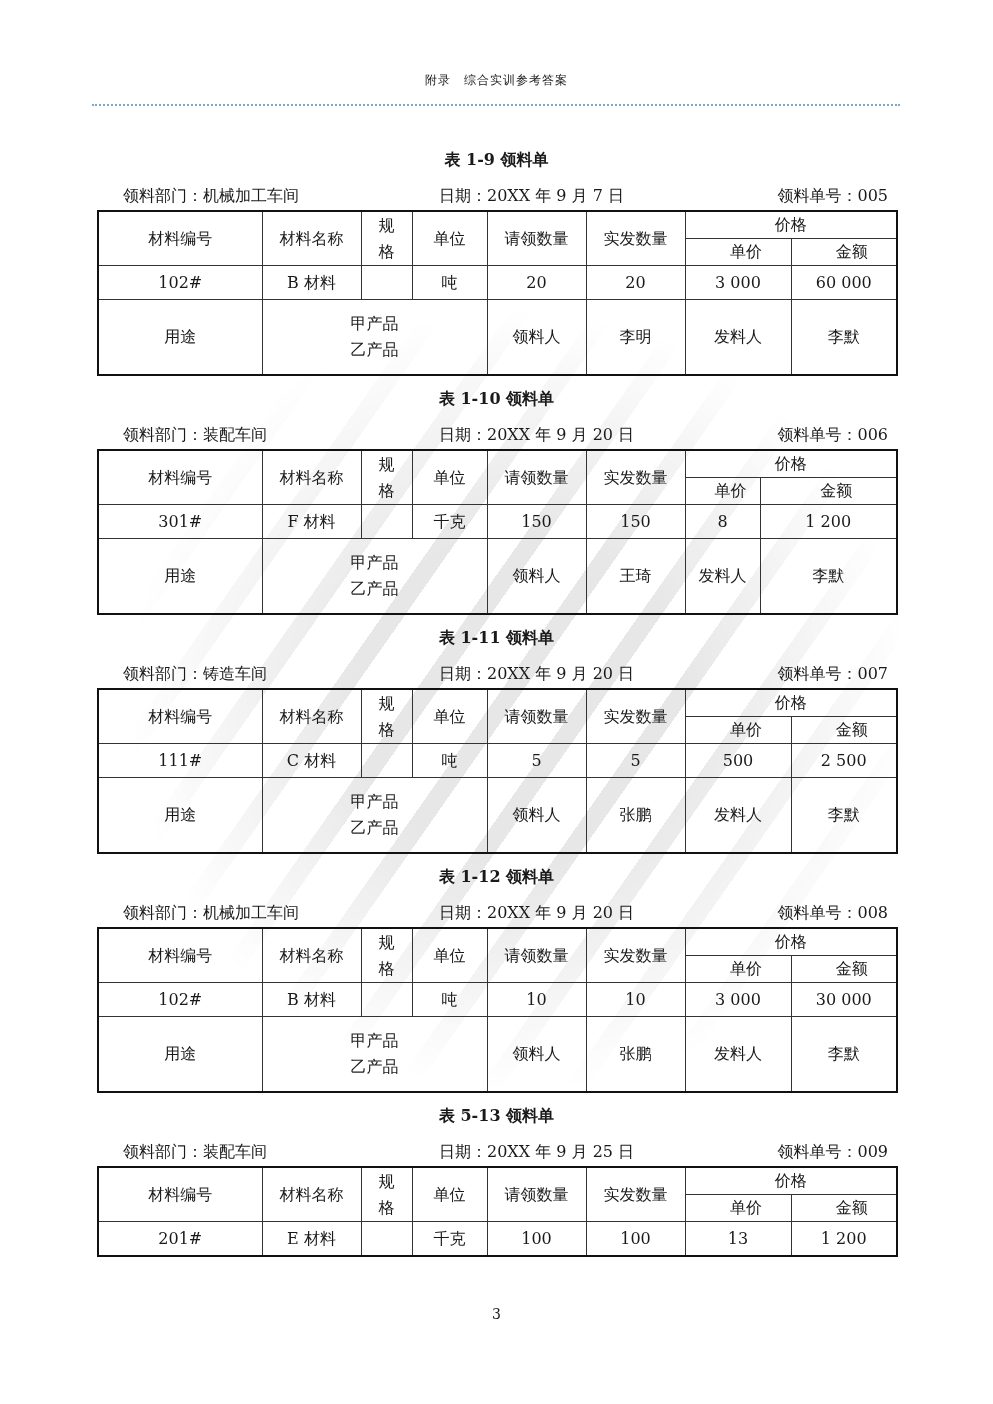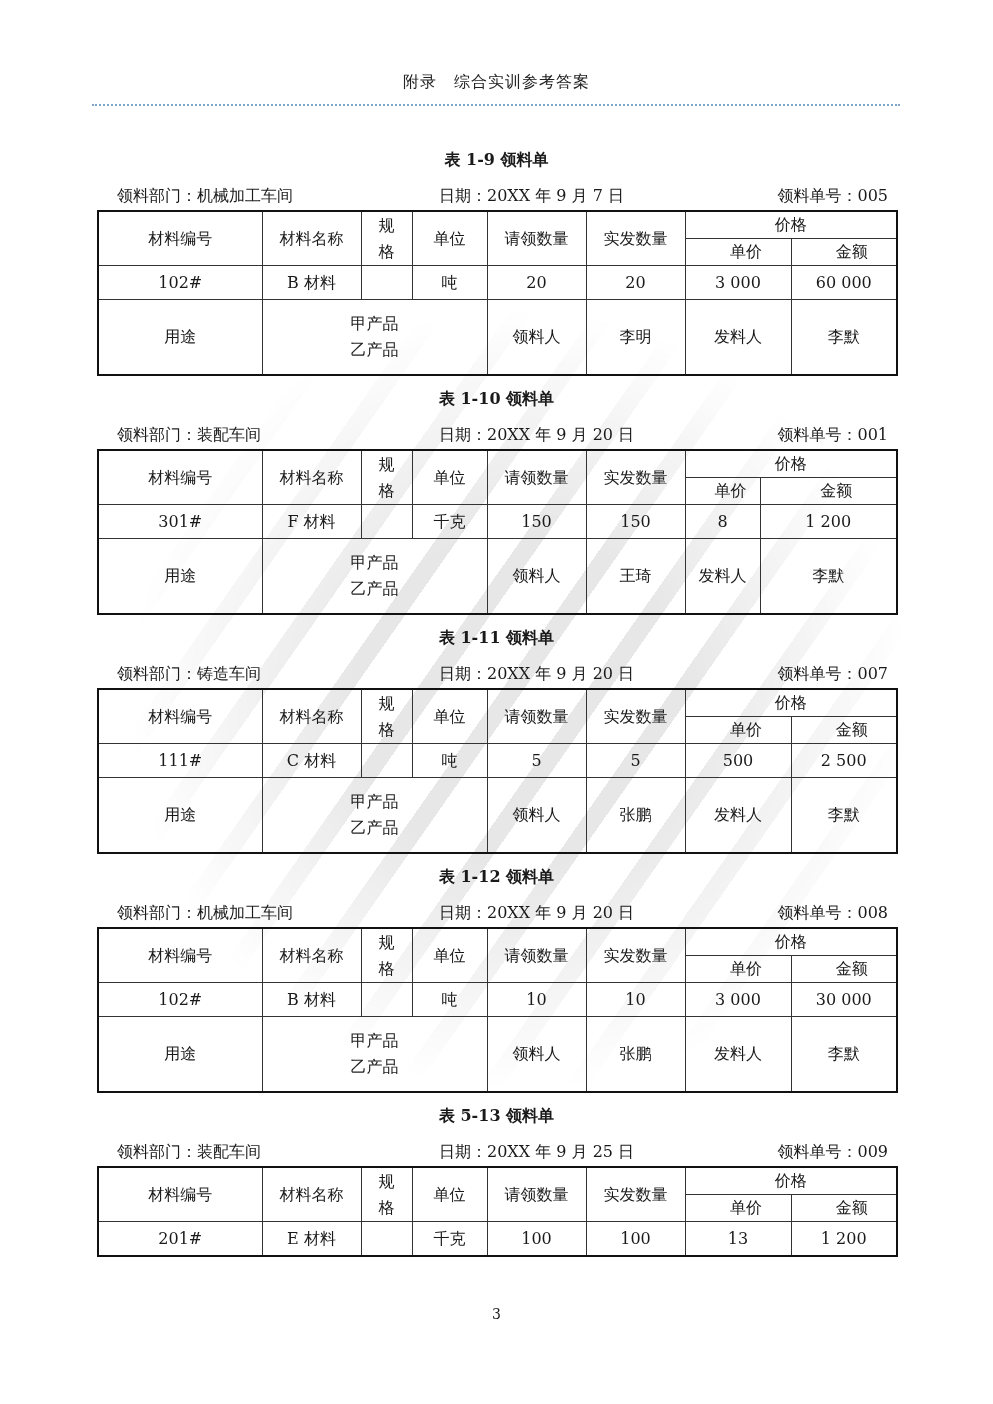--- a/index.html
+++ b/index.html
@@ -1,26 +1,26 @@
 <!DOCTYPE html>
 <html><head>
 <meta charset="utf-8">
 <style>
   html, body { margin: 0; padding: 0; background: #ffffff; }
   body { width: 993px; height: 1404px; position: relative; overflow: hidden;
          font-family: "DejaVu Serif", "Liberation Serif", serif; color: #1a1a1a; }
   .running-header { position: absolute; top: 72px; left: 0; width: 993px; text-align: center;
-         font-size: 16px; letter-spacing: 1px; color: #222; }
+         font-size: 12px; letter-spacing: 1px; color: #222; }
   .header-rule { position: absolute; top: 104px; left: 92px; width: 808px; height: 0;
          border-top: 2px dotted #7fa6c9; }
   .block { position: absolute; left: 97px; width: 873px; }
   .table-title { position: absolute; left: 0; width: 799px; text-align: center;
          font-size: 16px; font-weight: bold; top: 0; }
   .meta { position: absolute; top: 36px; left: 0; width: 799px; height: 22px; font-size: 16px; }
-  .meta .dept { position: absolute; left: 20px; }
+  .meta .dept { position: absolute; left: 26px; }
   .meta .date { position: absolute; left: 342px; }
   .meta .no { position: absolute; right: 8px; text-align: center; }
   table.form { position: absolute; top: 60px; left: 0; width: 799px; border-collapse: collapse;
          border: 2px solid #111; table-layout: fixed; font-size: 16px; }
   table.form td { border: 1px solid #333; text-align: center; vertical-align: middle; padding: 0; line-height: 24px; }
   tr.h1 td { height: 26px; }
   tr.h2 td { height: 26px; padding-left: 16px; }
   tr.row td { height: 33px; }
   tr.use td { height: 74px; }
   .stack { display: block; line-height: 26px; }
@@ -96,21 +96,21 @@
             <td>李默</td>
           </tr>
         </tbody>
       </table>
     </div>
     <div class="block" style="top:389px;height:240px">
       <div class="table-title">表 1-10 领料单</div>
       <div class="meta">
         <span class="dept">领料部门：装配车间</span>
         <span class="date">日期：20XX 年 9 月 20 日</span>
-        <span class="no">领料单号：001</span>
+        <span class="no">领料单号：006</span>
       </div>
       <table class="form">
         <colgroup>
           <col style="width:164px">
           <col style="width:99px">
           <col style="width:51px">
           <col style="width:75px">
           <col style="width:99px">
           <col style="width:99px">
           <col style="width:75px">

